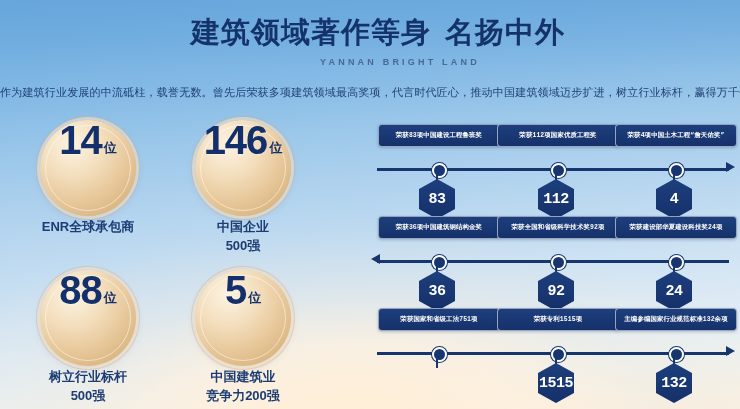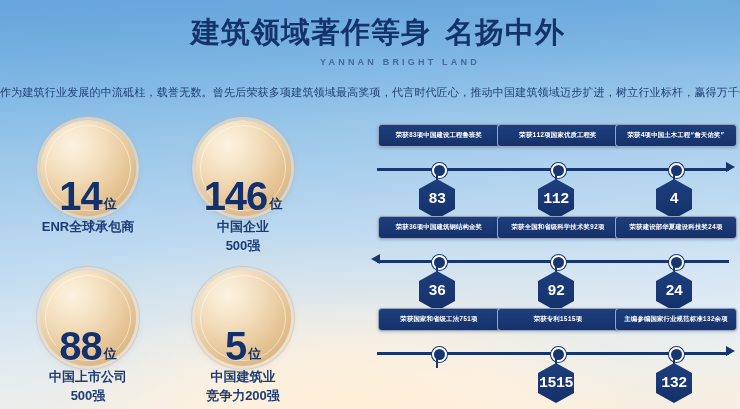--- a/index.html
+++ b/index.html
@@ -51,21 +51,21 @@
   
   .stats{position:absolute;left:8px;top:120px;width:330px;height:285px;z-index:5;}
   .stat{position:absolute;width:160px;text-align:center;}
   .stat.s0{left:0px;  top:0px;}
   .stat.s1{left:155px;top:0px;}
   .stat.s2{left:0px;  top:150px;}
   .stat.s3{left:155px;top:150px;}
 
   .coin{
     width:96px;height:96px;border-radius:50%;margin:0 auto;
-    position:relative;display:flex;align-items:flex-end;justify-content:center;
+    position:relative;display:flex;align-items:flex-start;justify-content:center;
     background:
       radial-gradient(circle at 34% 26%, #fdf3e2 0%, #f4e0c0 30%, #e8c99c 58%, #dcb884 78%, #d3ad79 100%);
     box-shadow:
       0 0 0 3px rgba(255,255,255,0.38),
       0 0 0 4px rgba(214,180,135,0.45),
       0 3px 9px rgba(80,90,110,0.16);
   }
   .coin:after{
     content:"";position:absolute;inset:5px;border-radius:50%;
     border:1px solid rgba(255,255,255,0.5);
@@ -185,21 +185,21 @@
     </div>
 
     <div class="stat s2">
       <div class="coin">
         <div class="coinnum">
           <span class="n">88</span>
           <span class="u">位</span>
         </div>
       </div>
       <div class="cap">
-        <span>中国上市公司</span>
+        <span>树立行业标杆</span>
         <span class="l2">500强</span>
       </div>
     </div>
 
     <div class="stat s3">
       <div class="coin">
         <div class="coinnum">
           <span class="n">5</span>
           <span class="u">位</span>
         </div>

